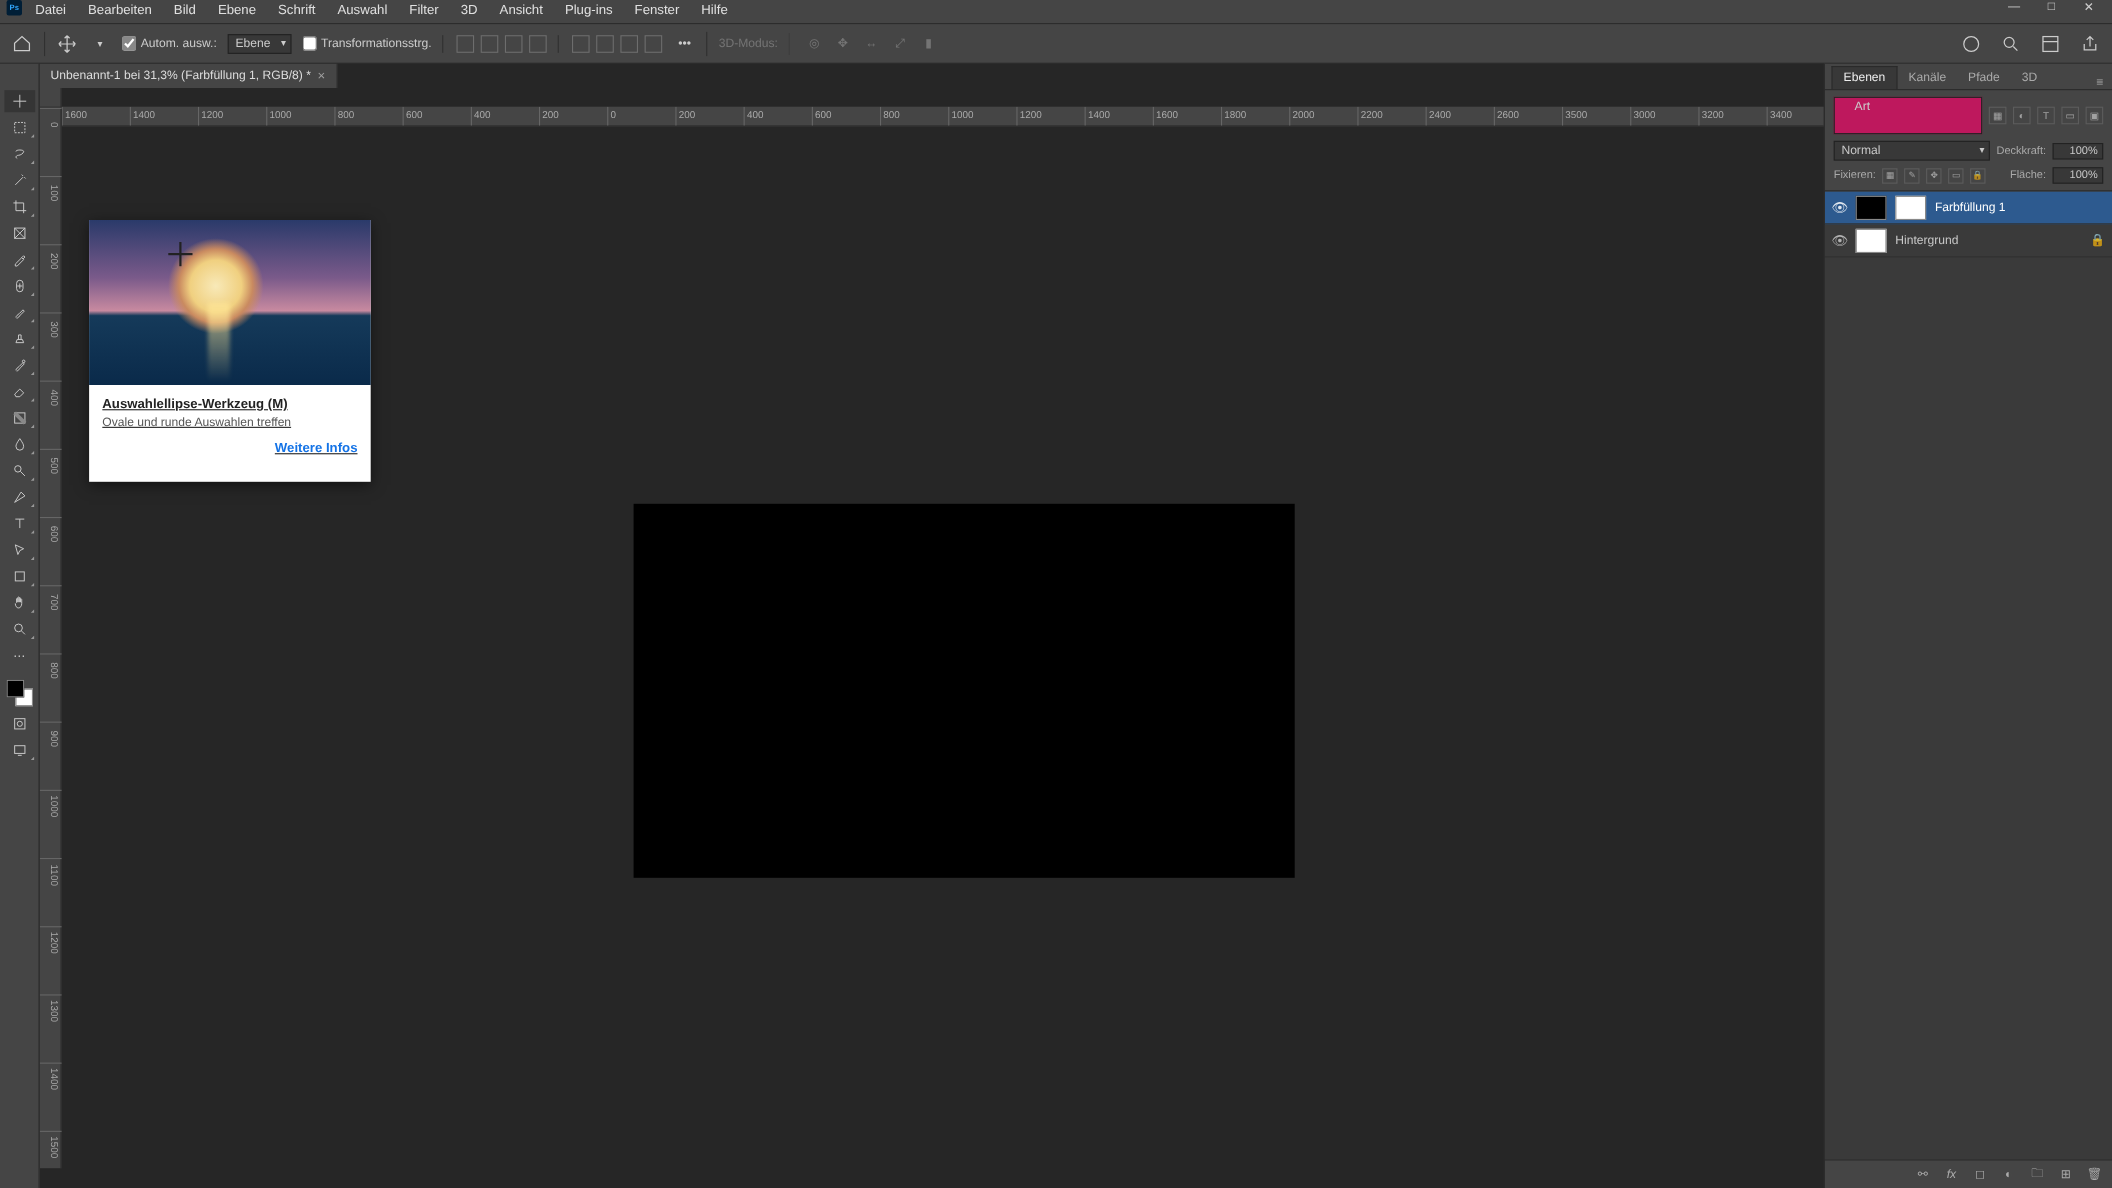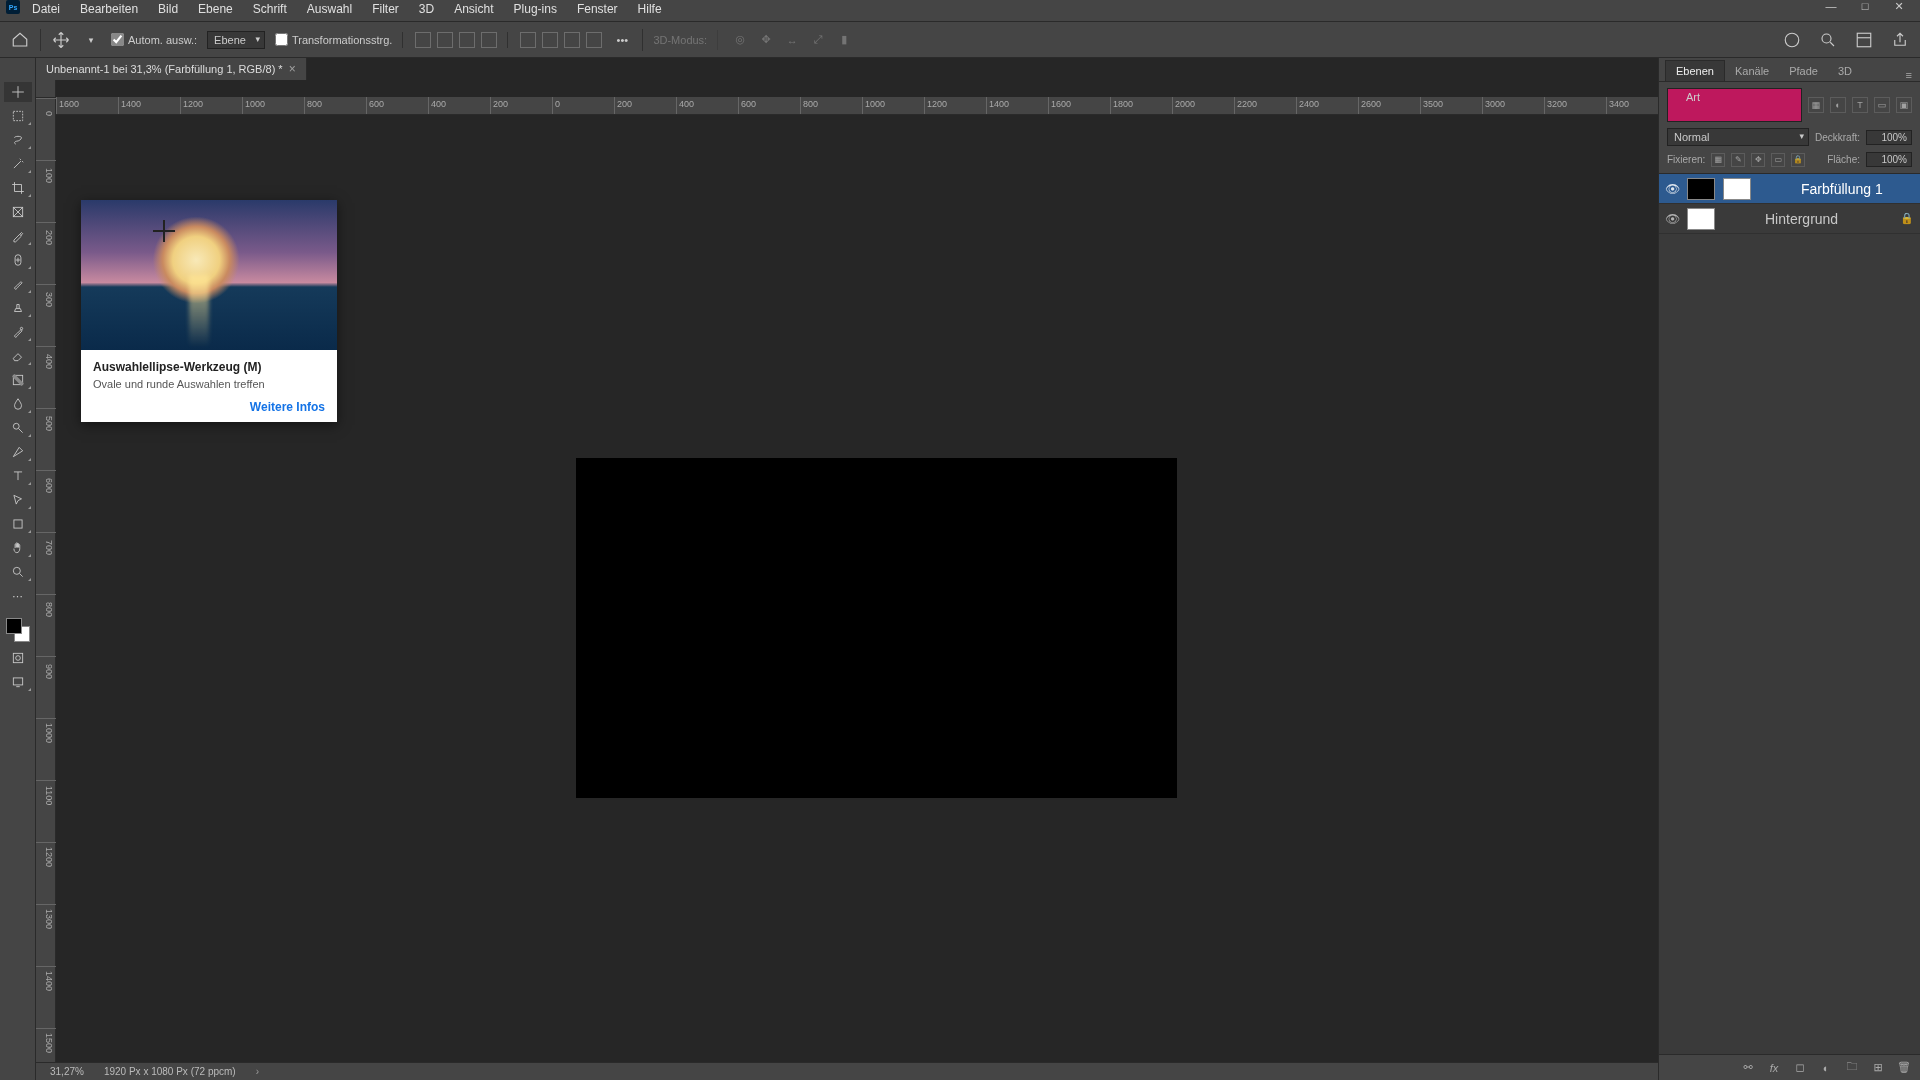--- a/index.html
+++ b/index.html
@@ -53,21 +53,21 @@
 .artboard { position: absolute; left: 540px; top: 400px; width: 601px; height: 340px; background: #000; }
 
 
 .tooltip-card { position: absolute; left: 45px; top: 142px; width: 256px; background: #fff; color: #222; box-shadow: 0 3px 12px rgba(0,0,0,.5); z-index: 30; }
 .tooltip-card .img { width: 100%; height: 150px; background: radial-gradient(circle at 45% 40%, #f8e9b8 0%, #f0d080 14%, #c98a60 20%, rgba(0,0,0,0) 26%), linear-gradient(#2a3a6a 0%, #7a5a8a 35%, #c88aa0 55%, #153a5a 58%, #0a2a4a 100%); position: relative; }
 .tooltip-card .img::before { content: ""; position: absolute; left: 42%; top: 50%; width: 8%; height: 48%; background: linear-gradient(rgba(255,230,150,.7), rgba(255,230,150,0)); filter: blur(2px); }
 .tooltip-card .img .cross { position: absolute; left: 72px; top: 20px; width: 22px; height: 22px; }
 .tooltip-card .img .cross::before, .tooltip-card .img .cross::after { content: ""; position: absolute; background: #222; }
 .tooltip-card .img .cross::before { left: 10px; top: 0; width: 2px; height: 22px; }
 .tooltip-card .img .cross::after { top: 10px; left: 0; height: 2px; width: 22px; }
-.tooltip-card .body { padding: 10px 12px 8px; }
+.tooltip-card .body { padding: 10px 12px 24px; text-decoration: underline; }
 .tooltip-card .title { font-weight: 600; font-size: 12px; color: #222; }
 .tooltip-card .desc { font-size: 11px; color: #555; margin-top: 4px; }
 .tooltip-card .link { text-align: right; margin-top: 10px; }
 .tooltip-card .link a { color: #1473e6; font-weight: 600; font-size: 12px; text-decoration: none; }
 
 
 .statusbar { position: absolute; left: 0; bottom: 0; right: 0; height: 18px; background: #454545; border-top: 1px solid #2a2a2a; display: flex; align-items: center; gap: 20px; padding: 0 14px; font-size: 10px; color: #bbb; }
 .statusbar .chev { opacity: .7; }
 
 
@@ -90,21 +90,21 @@
 .layer-top .pct { width: 46px; background: #383838; border: 1px solid #222; padding: 1px 4px; font-size: 10px; text-align: right; }
 .layer-top .locks { display: flex; gap: 6px; }
 .layer-top .locks .lk { width: 14px; height: 14px; border: 1px solid #666; opacity: .7; font-size:8px; display:flex; align-items:center; justify-content:center; }
 
 .layers-list { flex: 1; background: #3a3a3a; overflow: auto; }
 .layer-row { display: flex; align-items: center; height: 30px; border-bottom: 1px solid #303030; padding: 0 6px; gap: 8px; }
 .layer-row.selected { background: #2d5a8f; color: #fff; }
 .layer-row .eye { width: 14px; text-align: center; font-size: 12px; opacity: .85; }
 .layer-row .thumb { width: 28px; height: 22px; background: #000; border: 1px solid #888; }
 .layer-row .mask { width: 28px; height: 22px; background: #fff; border: 1px solid #888; }
-.layer-row .name { font-size: 14px; margin-left: 42px; }
+.layer-row .name { font-size: 11px; }
 .layer-row .italic .name-txt { }
 .layer-row .lock { margin-left: auto; opacity: .8; width: 14px; }
 
 .layer-footer { height: 26px; border-top: 1px solid #2a2a2a; display: flex; align-items: center; justify-content: flex-end; gap: 10px; padding: 0 8px; }
 .layer-footer .fbtn { width: 16px; height: 16px; display: flex; align-items: center; justify-content: center; color: #aaa; font-size: 11px; }
 
 
 .svgicon { width: 14px; height: 14px; fill: none; stroke: currentColor; stroke-width: 1.5; }
 .svgicon.lg { width: 18px; height: 18px; }
 </style>
@@ -397,25 +397,20 @@
       <div class="img">
         <div class="cross"></div>
       </div>
       <div class="body">
         <div class="title">Auswahlellipse-Werkzeug (M)</div>
         <div class="desc">Ovale und runde Auswahlen treffen</div>
         <div class="link"><a href="#">Weitere Infos</a></div>
       </div>
     </div>
 
-    <div class="statusbar">
-      <span>31,27%</span>
-      <span>1920 Px x 1080 Px (72 ppcm)</span>
-      <span class="chev">›</span>
-    </div>
   </div>
 
   <div class="right-panels">
     <div class="panel-tabs">
       <div class="ptab active">Ebenen</div>
       <div class="ptab">Kanäle</div>
       <div class="ptab">Pfade</div>
       <div class="ptab">3D</div>
       <div class="menu">≡</div>
     </div>

